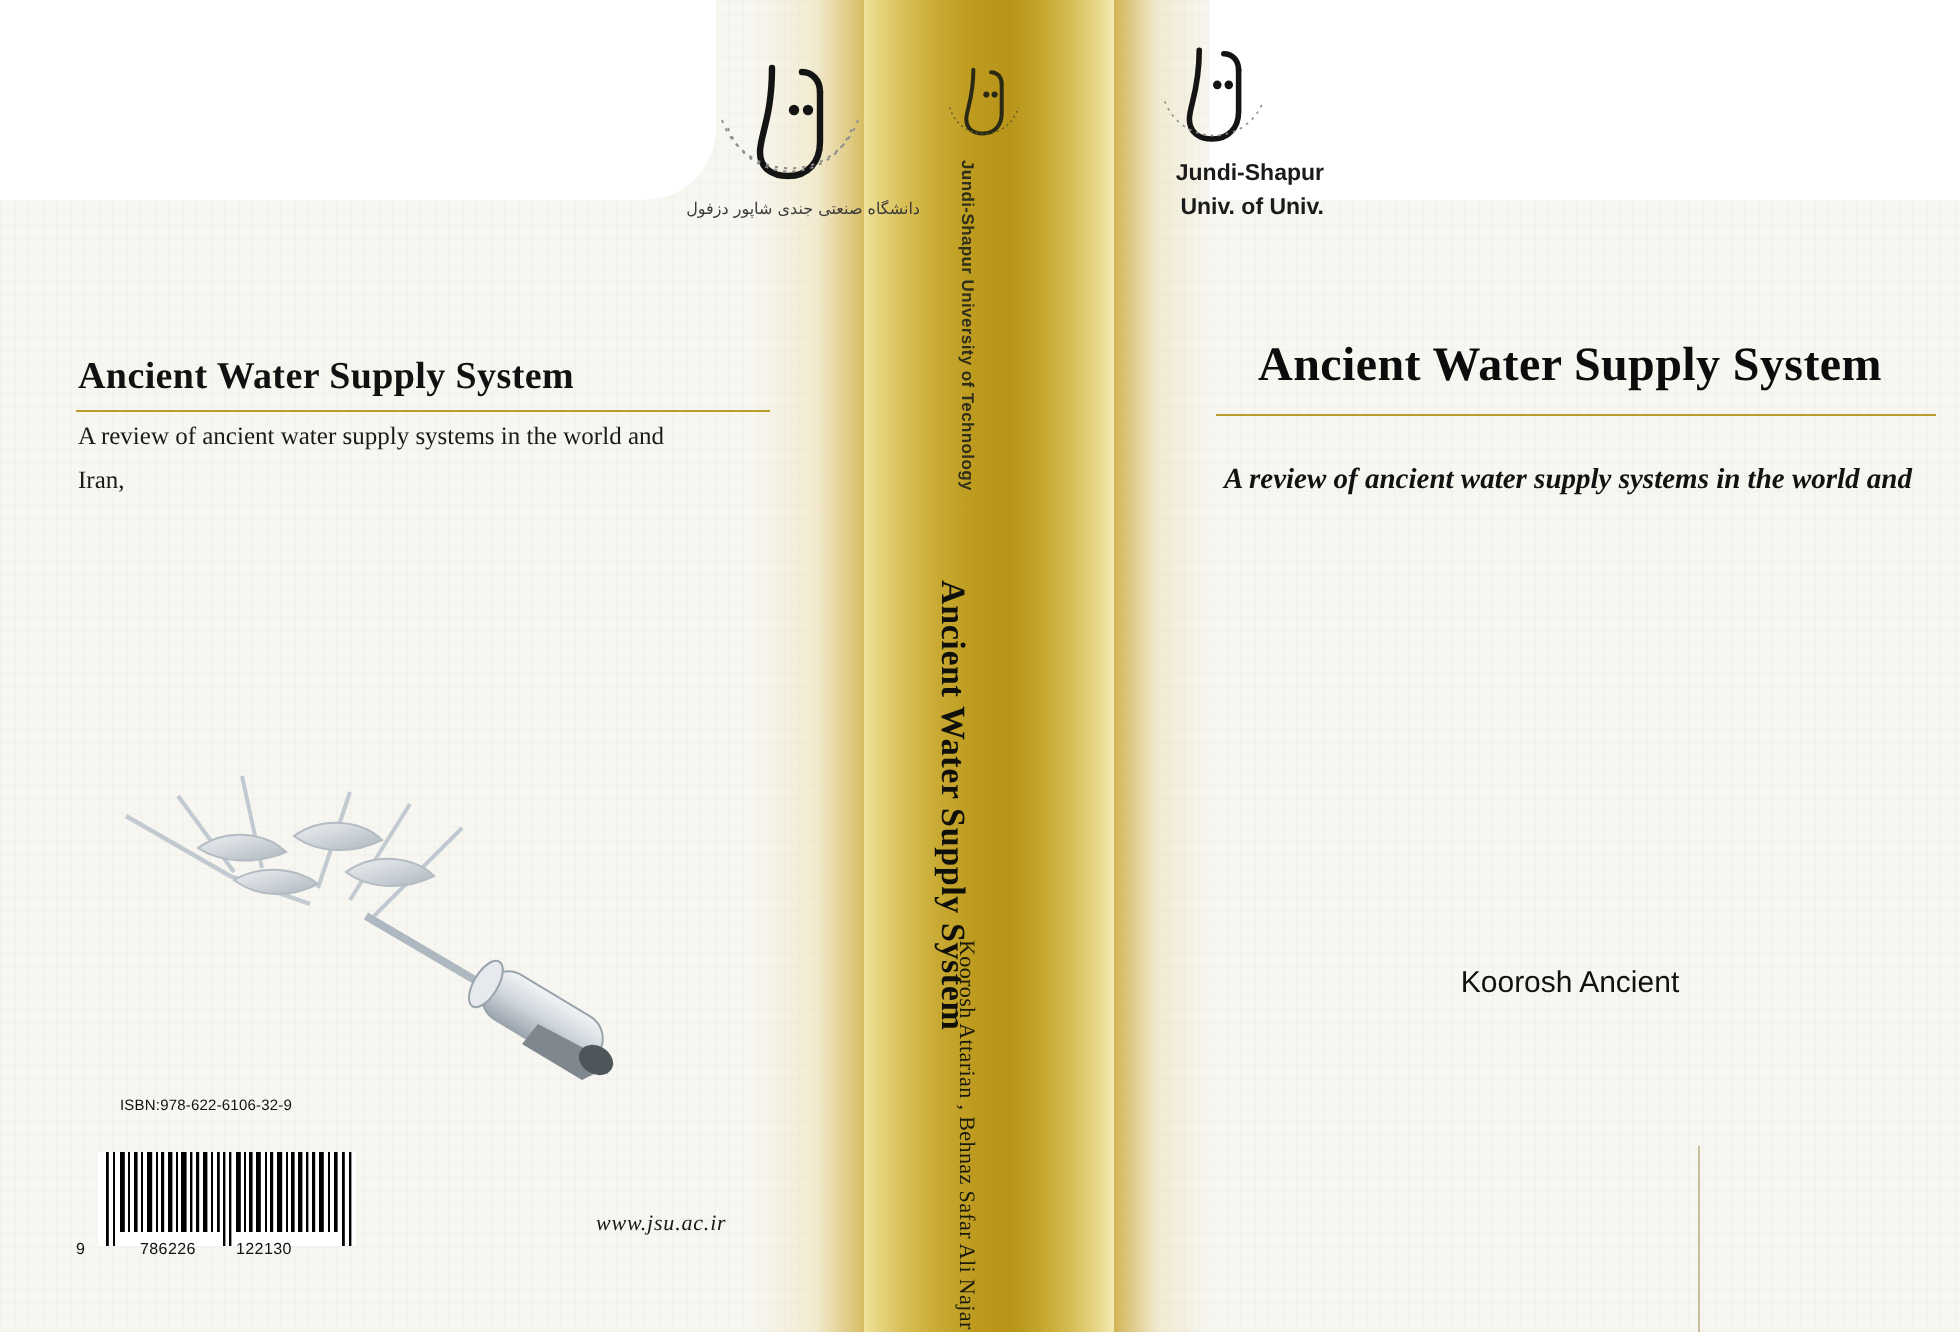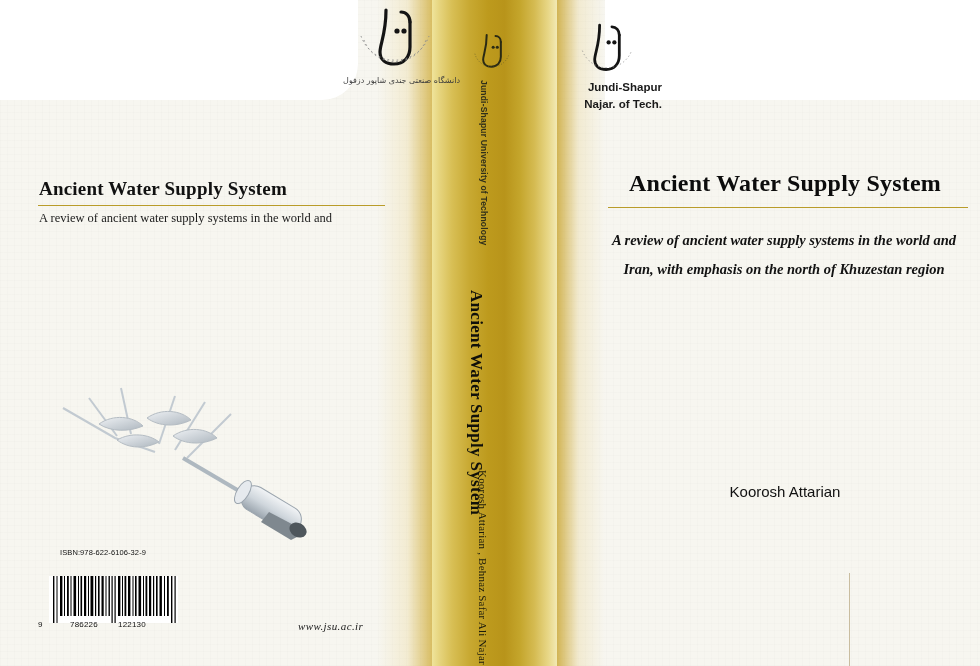--- a/index.html
+++ b/index.html
@@ -96,21 +96,21 @@
     border-bottom-left-radius: 0px;
   }
 
   
   .logo-wrap {
     position: absolute;
     text-align: right;
   }
   .logo-back {
     left: 330px;
-    top: 4px;
+    top: 28px;
     width: 130px;
   }
   .logo-front {
     left: 552px;
     top: 20px;
     width: 110px;
   }
   .logo-spine {
     left: 462px;
     top: 30px;
@@ -289,21 +289,21 @@
     color: #111;
     letter-spacing: 0.2px;
   }
   .barcode-digits .d1 { position:absolute; left: 0px; }
   .barcode-digits .d2 { position:absolute; left: 32px; }
   .barcode-digits .d3 { position:absolute; left: 80px; }
 
   .website {
     position: absolute;
     left: 298px;
-    top: 620px;
+    top: 606px;
     font-family: "Liberation Serif", serif;
     font-style: italic;
     font-size: 11px;
     color: #1a1a1a;
     letter-spacing: 0.4px;
   }
 
   
   .illustration {
     position: absolute;
@@ -351,27 +351,28 @@
 
   <div class="logo-wrap logo-front">
     <svg class="logo-glyph" width="64" height="58" viewBox="0 0 78 70">
       <path d="M30 6 C30 30, 24 40, 24 48 C24 56, 30 60, 38 60 C48 60, 54 53, 54 43 L54 18" fill="none" stroke="#141414" stroke-width="3.4" stroke-linecap="round"></path>
       <path d="M54 18 C54 12, 50 8, 45 8" fill="none" stroke="#141414" stroke-width="3.4" stroke-linecap="round"></path>
       <circle cx="41" cy="27" r="2.6" fill="#141414"></circle>
       <circle cx="48" cy="27" r="2.6" fill="#141414"></circle>
       <path d="M9 37 A32 32 0 0 0 69 37" fill="none" stroke="#8e8e8e" stroke-width="1" stroke-dasharray="1.6 3"></path>
     </svg>
     <div class="uni-name">Jundi-Shapur</div>
-    <div class="uni-name">Najar. of Tech.</div>
+    <div class="uni-name">Univ. of Univ.</div>
   </div>
 
   <div class="back-title">Ancient Water Supply System</div>
   <div class="back-rule"></div>
   <div class="back-sub">
     <div>A review of ancient water supply systems in the world and</div>
+    <div>Iran,</div>
   </div>
 
   <svg class="illustration" viewBox="0 0 260 160">
     <defs>
       <linearGradient id="pipeg" x1="0" y1="0" x2="0" y2="1">
         <stop offset="0%" stop-color="#f2f4f6"></stop>
         <stop offset="50%" stop-color="#cfd6dc"></stop>
         <stop offset="100%" stop-color="#9aa4ad"></stop>
       </linearGradient>
       <linearGradient id="armg" x1="0" y1="0" x2="1" y2="1">
@@ -453,20 +454,19 @@
 
   <div class="website">www.jsu.ac.ir</div>
 
   <div class="spine-title">Ancient Water Supply System</div>
   <div class="spine-authors">Koorosh Attarian , Behnaz Safar Ali Najar</div>
 
   <div class="front-title">Ancient Water Supply System</div>
   <div class="front-rule"></div>
   <div class="front-sub">
     <div>A review of ancient water supply systems in the world and</div>
-    <div>Iran, with emphasis on the north of Khuzestan region</div>
   </div>
   <div class="front-authors">
-    <div>Koorosh Attarian</div>
+    <div>Koorosh Ancient</div>
   </div>
   <div class="front-bottom-rule"></div>
 
 </div>
 
 </body></html>

